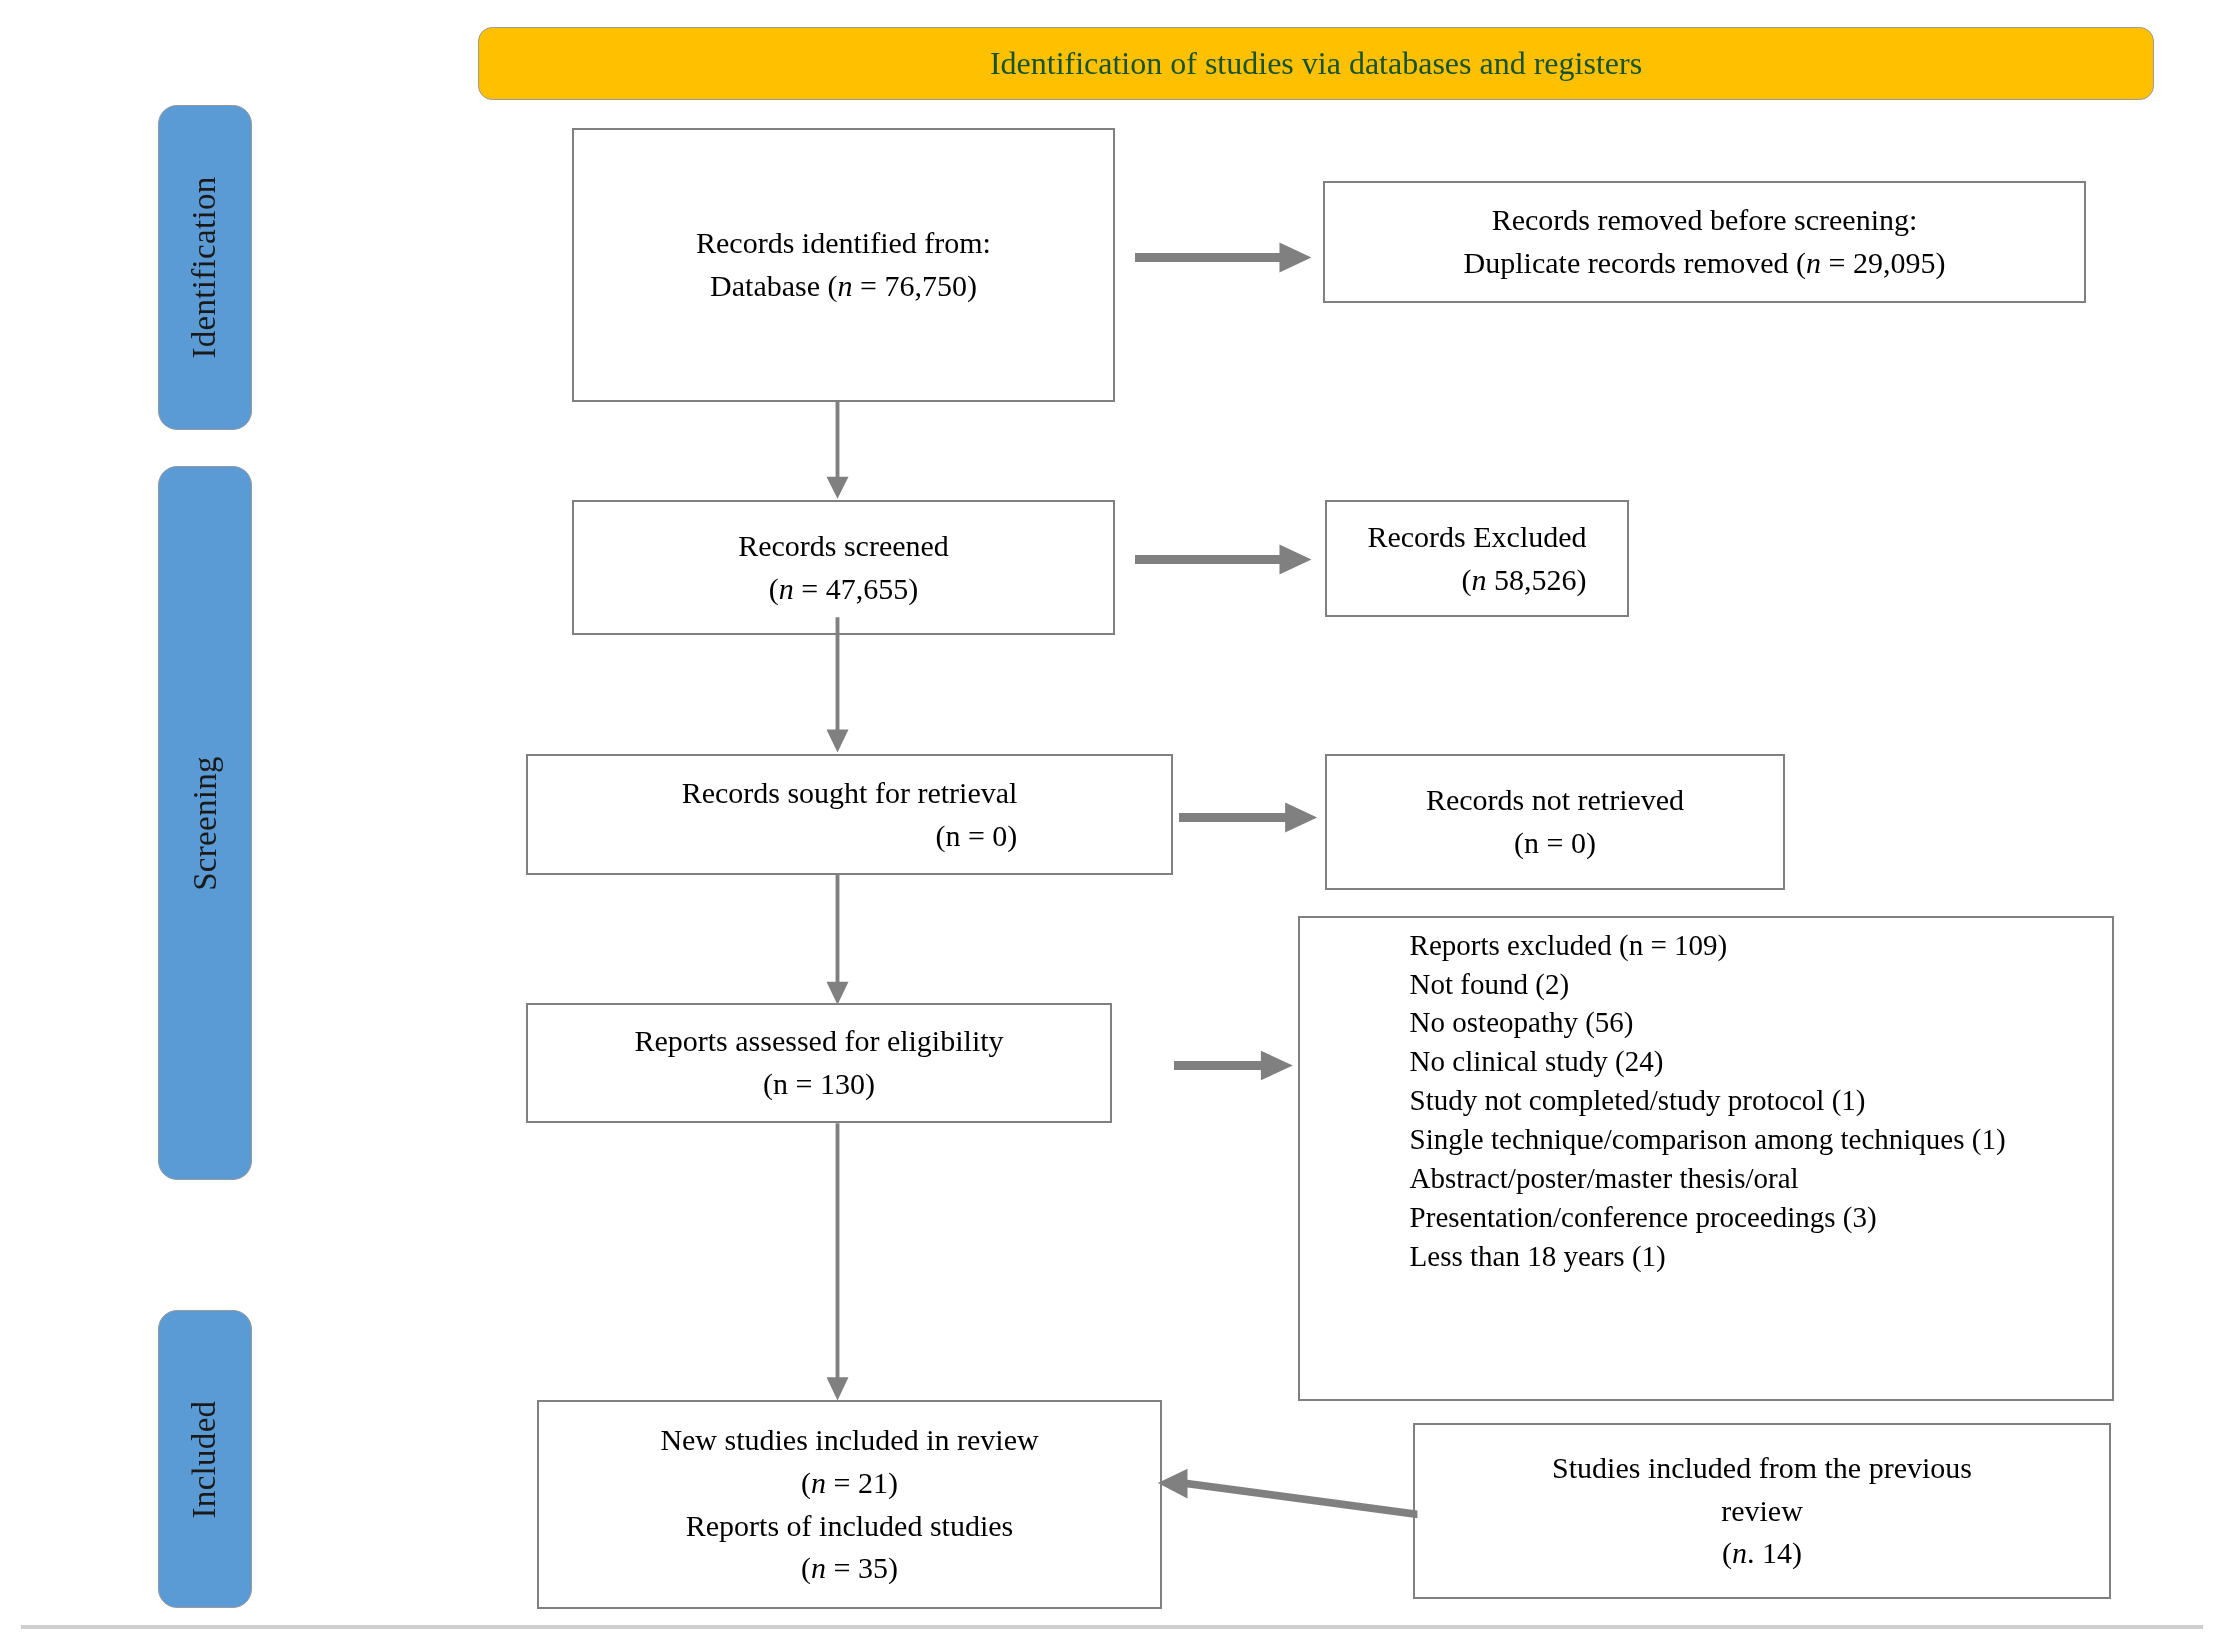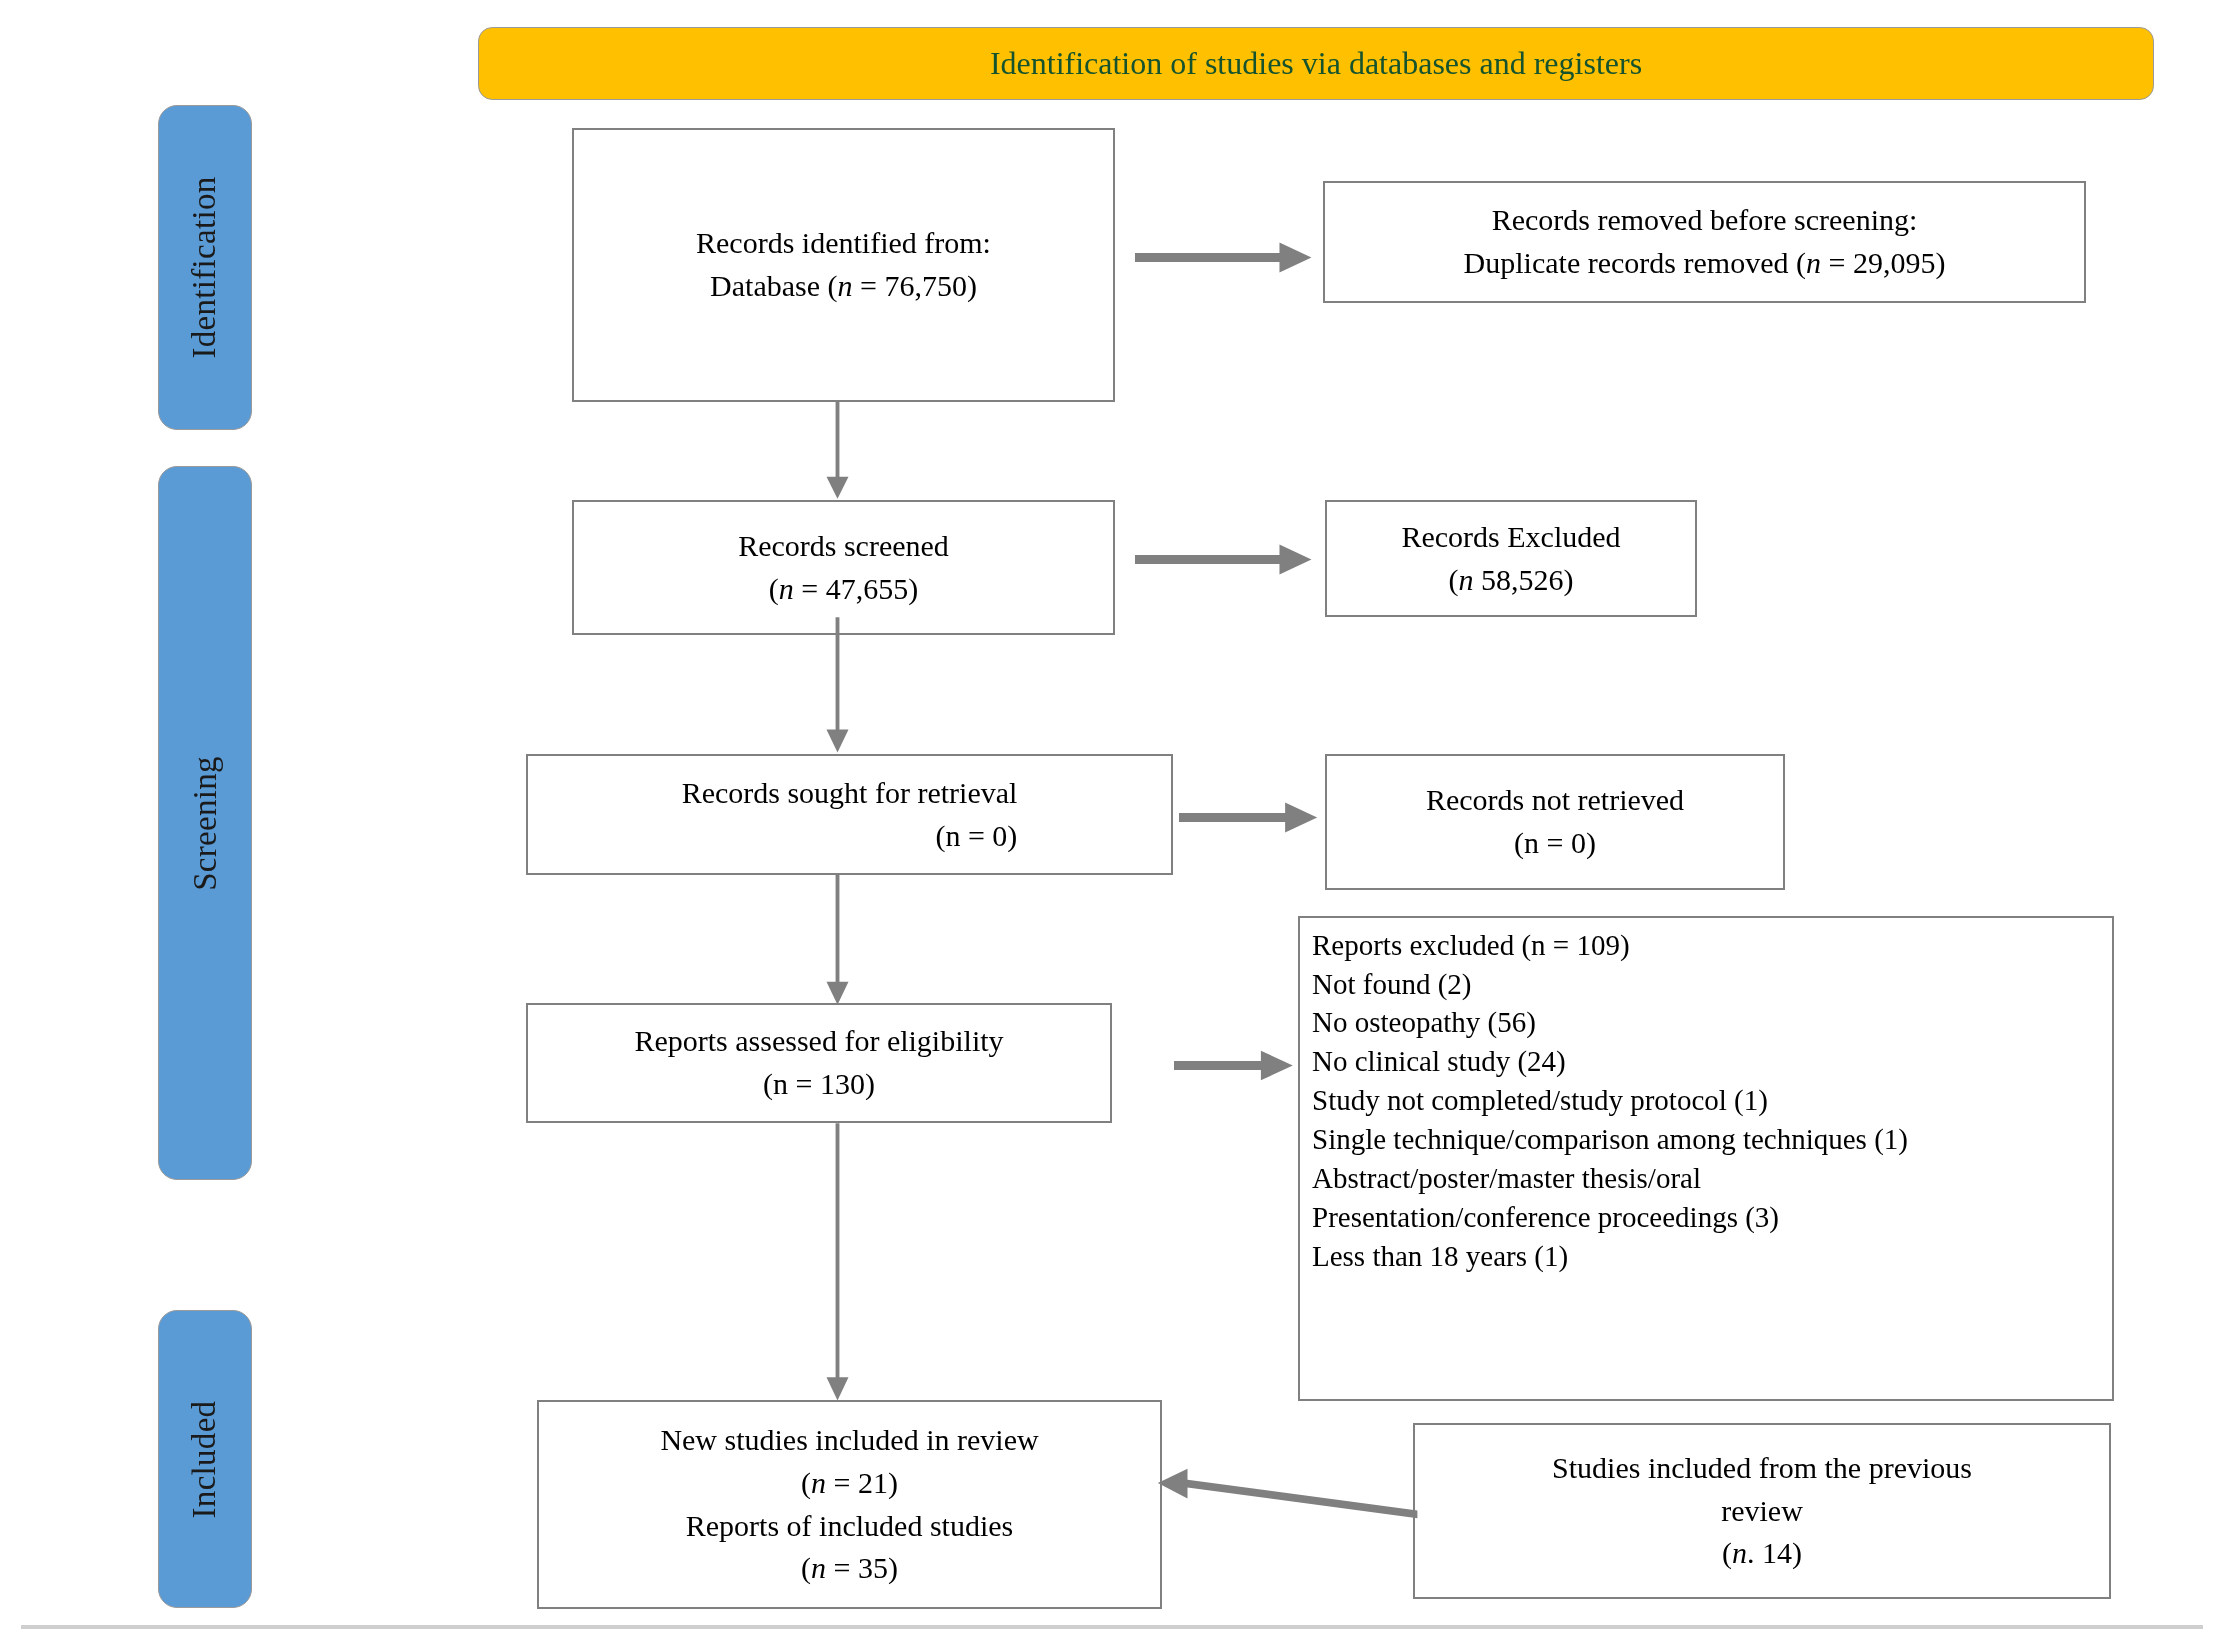--- a/index.html
+++ b/index.html
@@ -126,21 +126,21 @@
     </div>
   </div>
 
   <div class="node" style="left:572px; top:500px; width:543px; height:135px;">
     <div class="node-text">
       <span>Records screened</span><br>
       <span>(</span><span class="it">n</span><span> =  47,655)</span>
     </div>
   </div>
 
-  <div class="node" style="left:1325px; top:500px; width:372px; height:117px;">
+  <div class="node" style="left:1325px; top:500px; width:304px; height:117px;text-align:right;">
     <div class="node-text">
       <span>Records Excluded</span><br>
       <span>(</span><span class="it">n</span><span> 58,526)</span>
     </div>
   </div>
 
   <div class="node" style="left:526px; top:754px; width:647px; height:121px;text-align:right;">
     <div class="node-text">
       <span>Records sought for retrieval</span><br>
       <span>(n = 0)</span>
@@ -154,21 +154,21 @@
     </div>
   </div>
 
   <div class="node" style="left:526px; top:1003px; width:586px; height:120px;text-align:center;">
     <div class="node-text">
       <span>Reports assessed for eligibility</span><br>
       <span>(n = 130)</span>
     </div>
   </div>
 
-  <div class="node left-align" style="left:1298px; top:916px; width:816px; height:485px;">
+  <div class="node left-align" style="left:1298px; top:916px; width:816px; height:485px;justify-content:center;">
     <div class="node-text">
       <div>Reports excluded (n = 109)</div>
       <div>Not found (2)</div>
       <div>No osteopathy (56)</div>
       <div>No clinical study (24)</div>
       <div>Study not completed/study protocol (1)</div>
       <div>Single technique/comparison among techniques (1)</div>
       <div>Abstract/poster/master thesis/oral</div>
       <div>Presentation/conference proceedings (3)</div>
       <div>Less than 18 years (1)</div>

